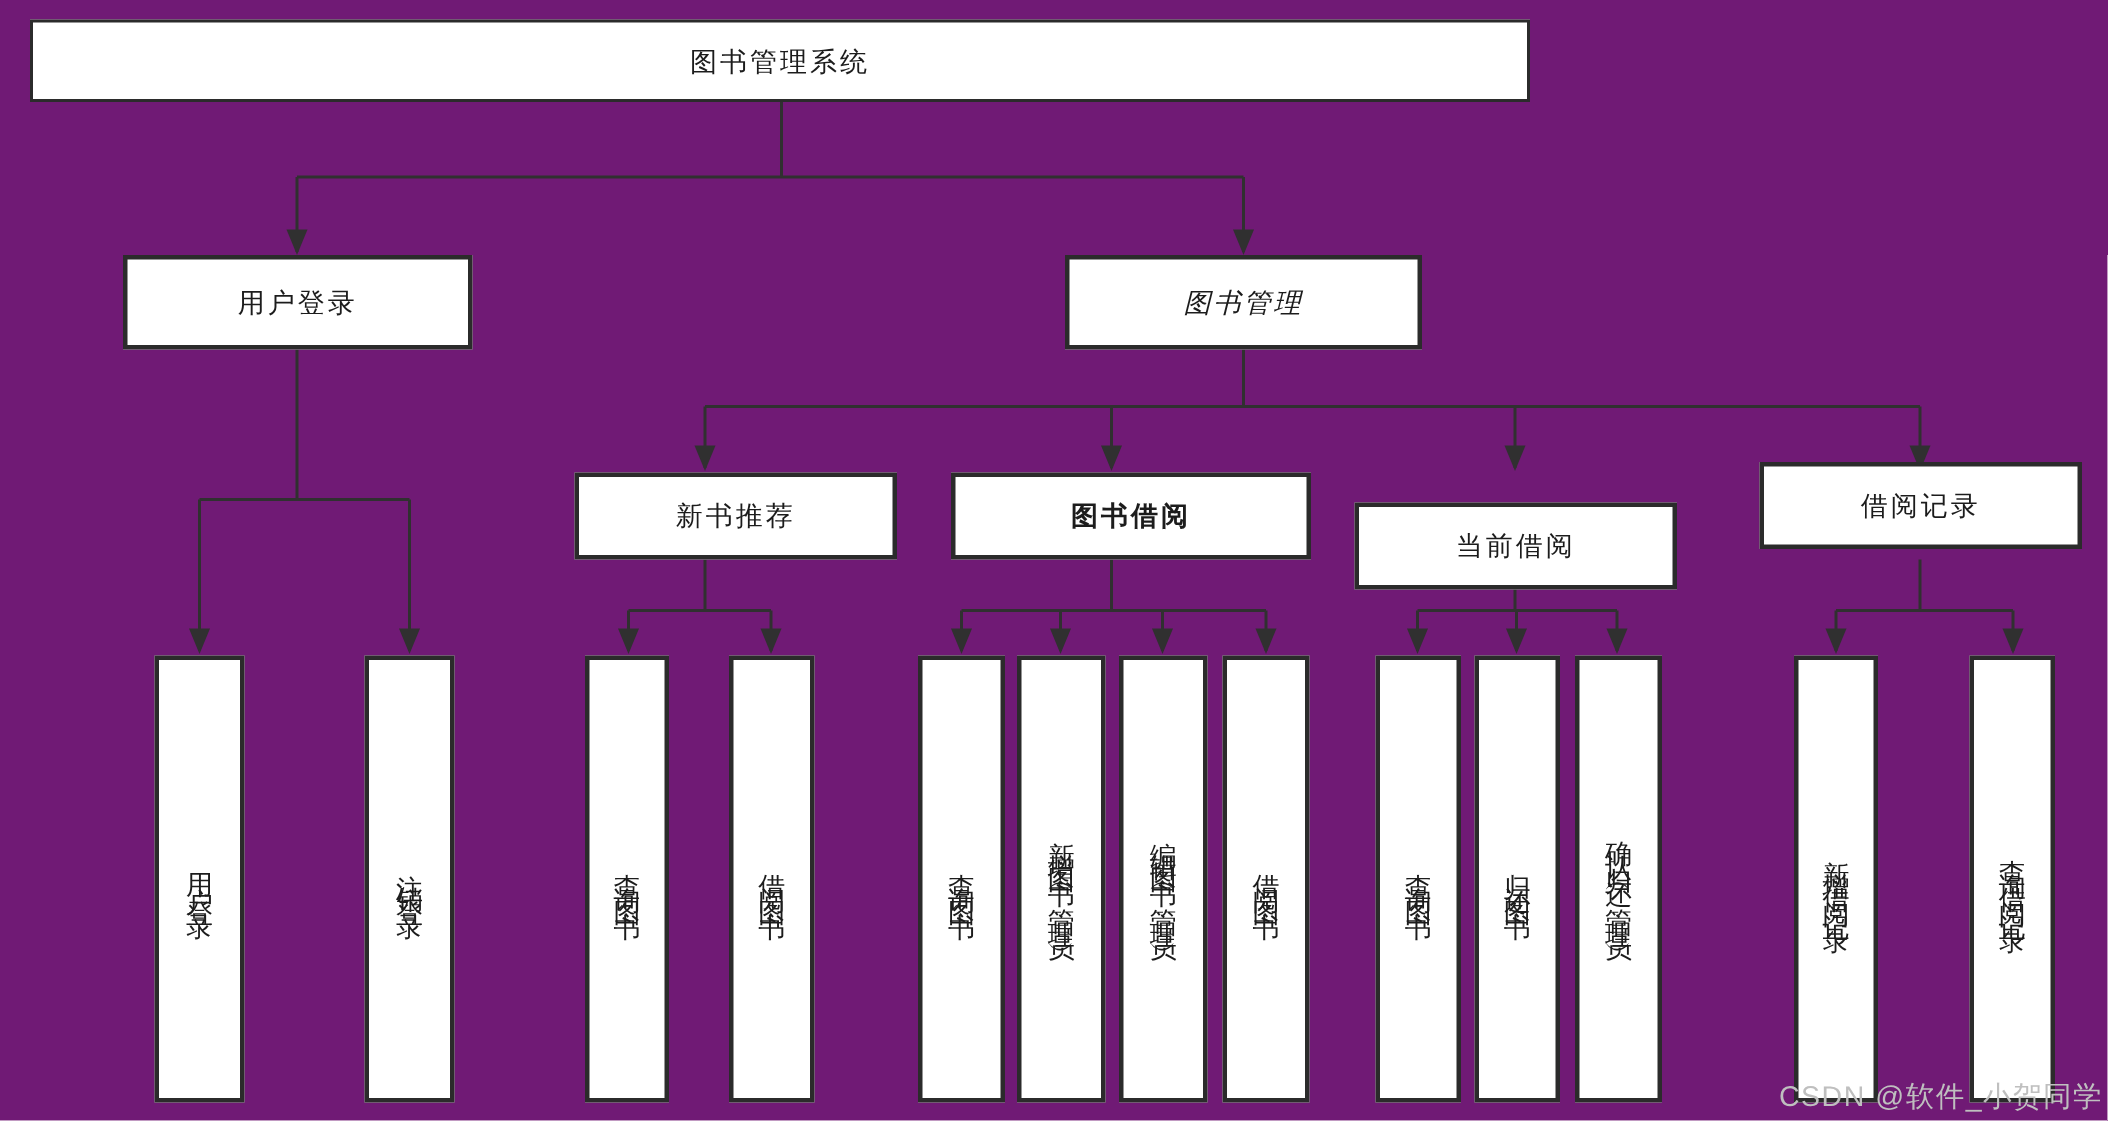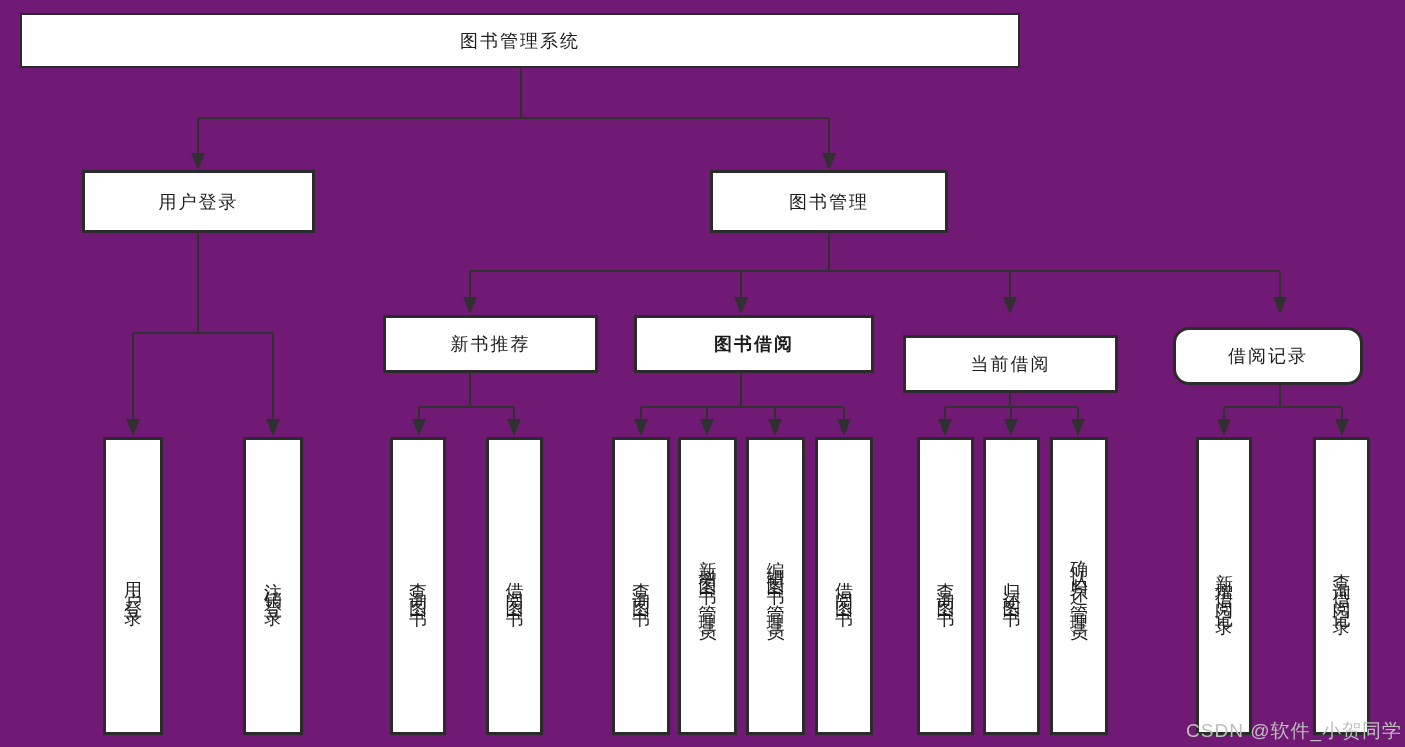--- a/index.html
+++ b/index.html
@@ -33,26 +33,26 @@
   .vnode {
     writing-mode: vertical-rl;
     text-orientation: mixed;
     letter-spacing: 9px;
     font-size: 18px;
   }
   
   #n-root { left: 20px; top: 13px; width: 1000px; height: 55px; border-width: 2px; }
   
   #n-user-login { left: 82px;  top: 170px; width: 233px; height: 63px; }
-  #n-book-mgmt  { left: 710px; top: 170px; width: 238px; height: 63px; }
+  #n-book-mgmt  { left: 710px; top: 170px; width: 238px; height: 63px; font-style: italic; }
   
   #n-recommend { left: 363px;  top: 315px; width: 215px; height: 58px; margin-left: 20px; }
   #n-borrowing { left: 634px;  top: 315px; width: 240px; height: 58px; font-weight: bold; }
   #n-current   { left: 903px;  top: 315px; width: 215px; height: 58px; margin-top: 20px; }
-  #n-records   { left: 1173px; top: 327px; width: 190px; height: 58px; border-radius: 16px; }
+  #n-records   { left: 1173px; top: 308px; width: 215px; height: 58px; }
   
   .vnode { top: 437px; height: 298px; position: absolute; }
   #v-user-login     { left: 103px;  width: 60px; }
   #v-logout         { left: 243px;  width: 60px; }
   #v-query-rec      { left: 390px;  width: 56px; }
   #v-borrow-rec     { left: 486px;  width: 57px; }
   #v-query-bor      { left: 612px;  width: 58px; }
   #v-add-book       { left: 678px;  width: 59px; }
   #v-edit-book      { left: 746px;  width: 59px; }
   #v-borrow-bor     { left: 815px;  width: 58px; }

